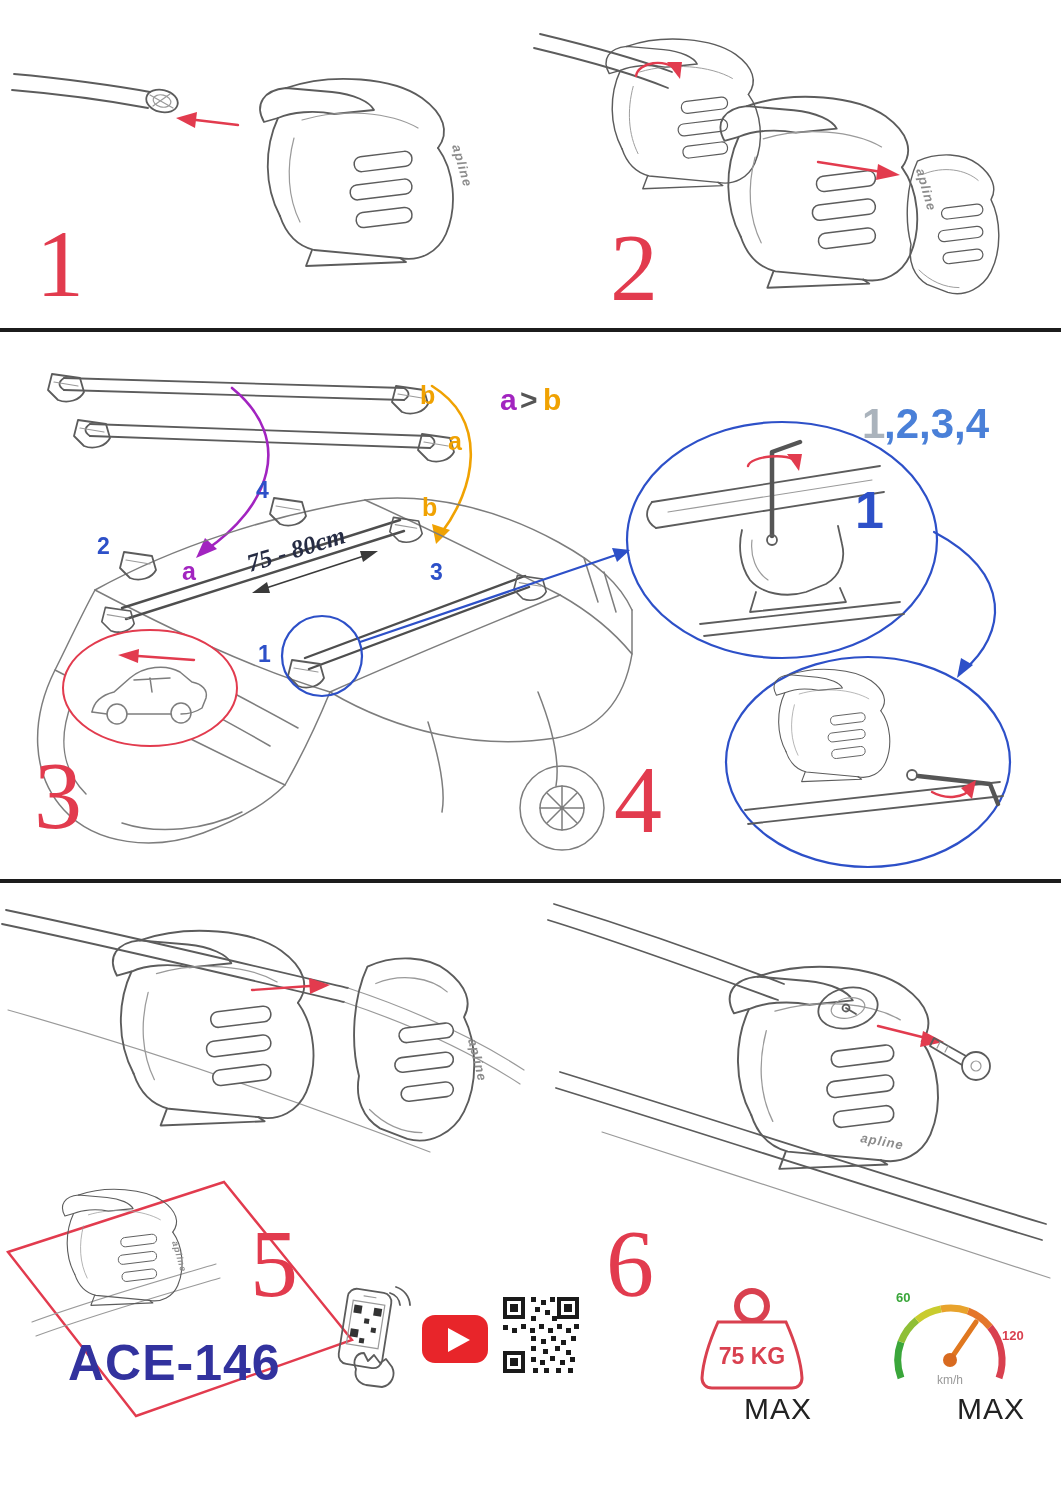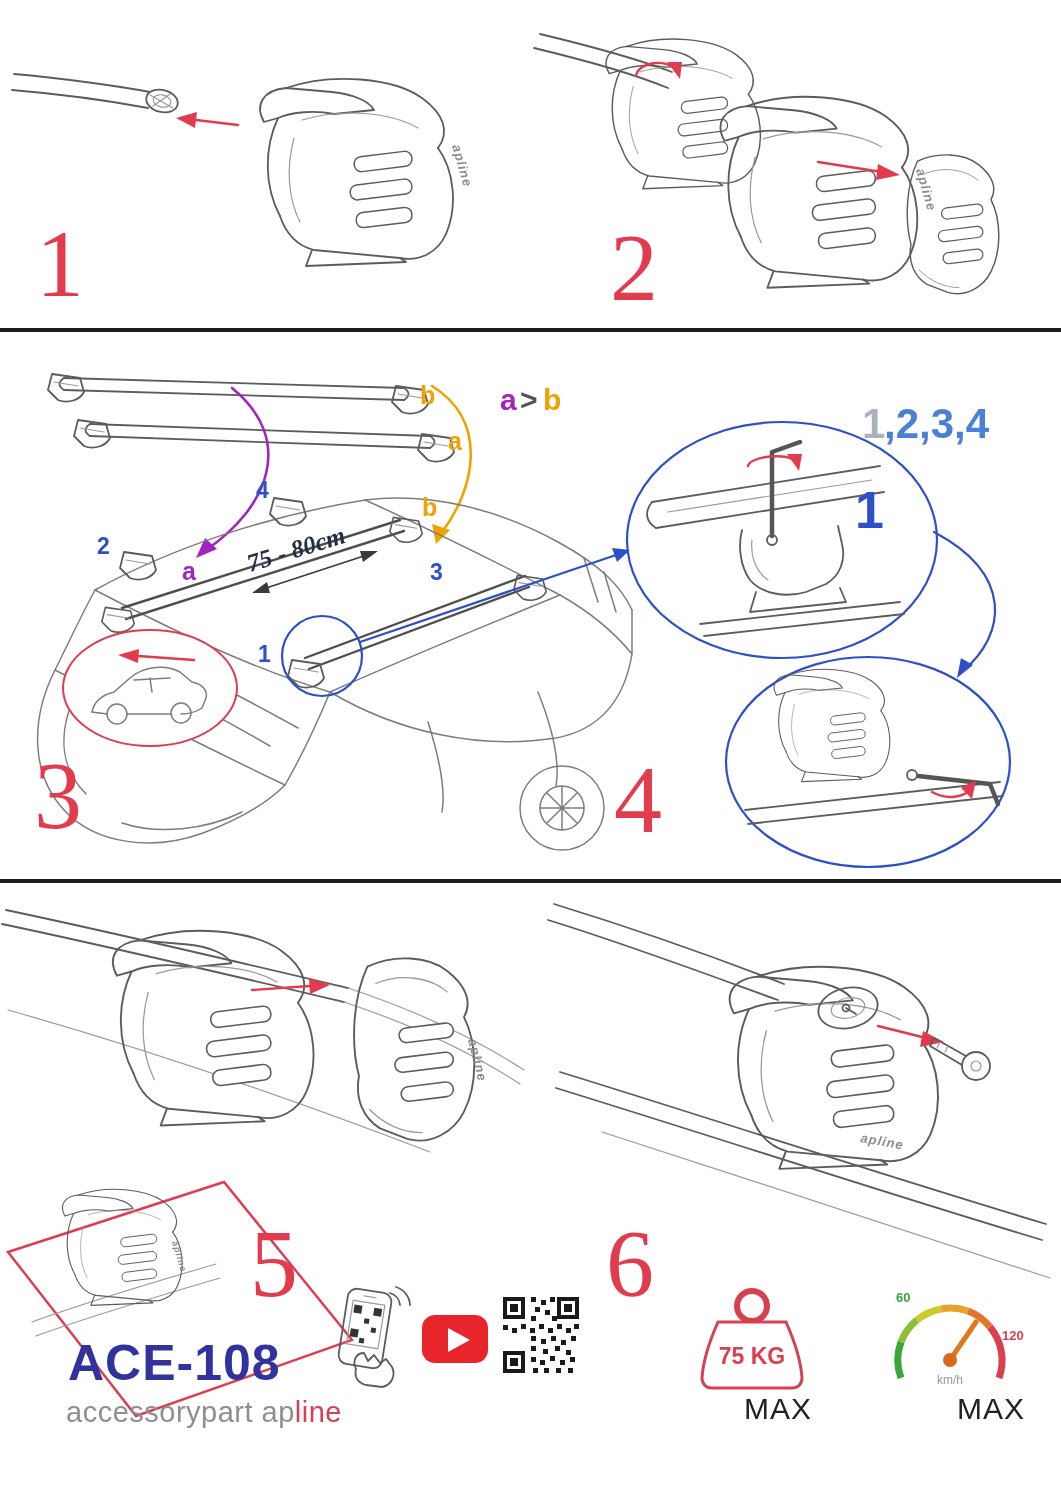--- a/index.html
+++ b/index.html
@@ -407,25 +407,21 @@
       <rect x="50" y="62" width="5" height="5"></rect>
       <rect x="60" y="66" width="5" height="5"></rect>
       <rect x="70" y="63" width="5" height="5"></rect>
       <rect x="33" y="74" width="5" height="5"></rect>
       <rect x="44" y="74" width="5" height="5"></rect>
       <rect x="56" y="74" width="5" height="5"></rect>
       <rect x="68" y="74" width="5" height="5"></rect>
     </g>
   </svg>
 
-  <div class="model">ACE-108</div>
-  <div class="brandline">
-    <span class="g">accessorypart</span>
-    <span class="g">ap</span><span class="r">line</span>
-  </div>
+  <div class="model">ACE-146</div>
 
   <svg class="scene" style="left:682px;top:1280px" width="140" height="116">
     <circle cx="70" cy="26" r="15" fill="none" stroke="#d9404f" stroke-width="6"></circle>
     <path d="M36,42 L104,42 C112,60 119,82 120,98 C120,104 116,108 110,108 L30,108 C24,108 20,104 20,98 C21,82 28,60 36,42 Z" fill="#ffffff" stroke="#d9404f" stroke-width="3"></path>
     <text class="weight-txt" x="70" y="84" text-anchor="middle">75 KG</text>
   </svg>
   <div class="maxlbl" style="left:692px;top:1392px">MAX</div>
 
   <svg class="scene" style="left:876px;top:1280px" width="148" height="118">
     <g fill="none" stroke-width="7">

